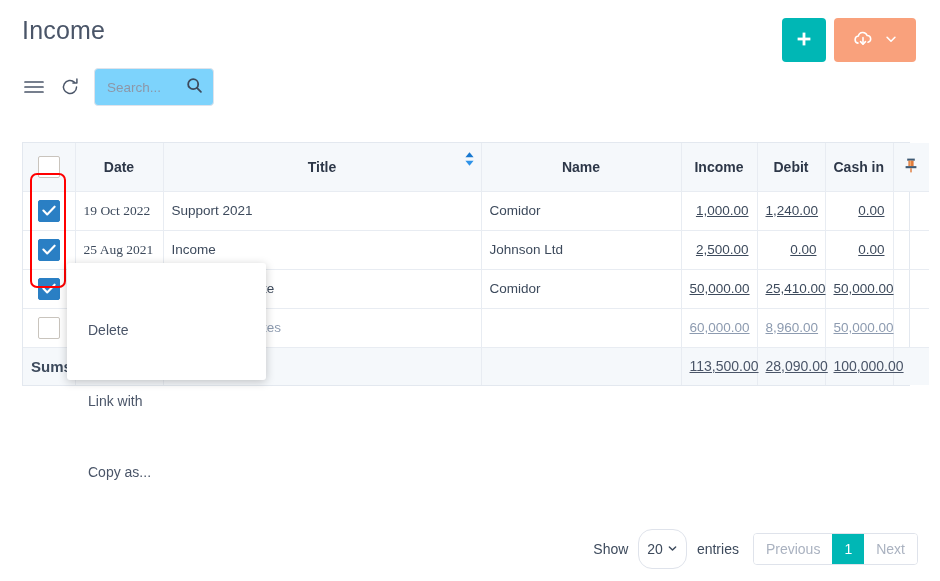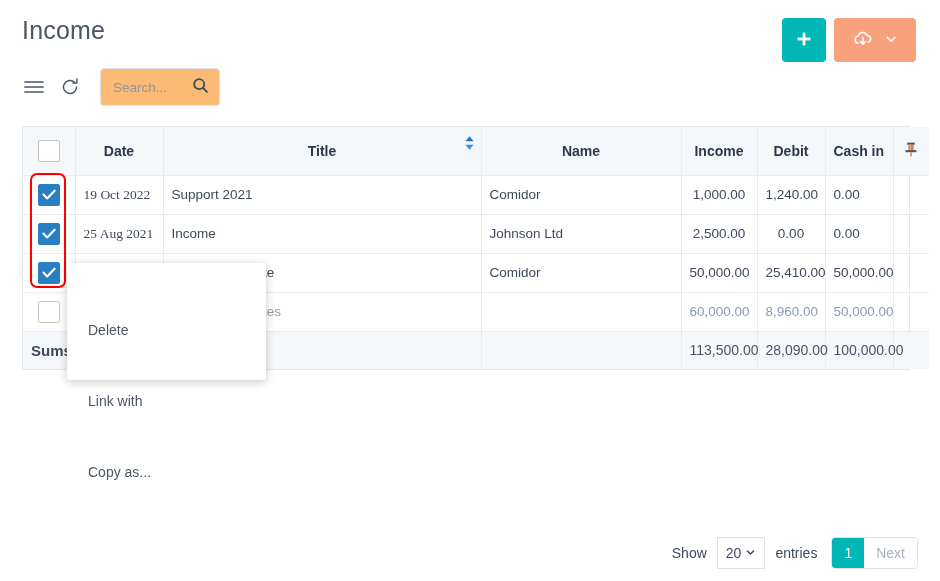--- a/index.html
+++ b/index.html
@@ -60,44 +60,43 @@
     align-items: center;
     gap: 12px;
   }
   .icon-btn {
     width: 24px; height: 24px;
     display: flex; align-items: center; justify-content: center;
     cursor: pointer;
     background: none; border: none; padding: 0;
   }
   .search-box {
-    margin-left: 6px;
     width: 120px; height: 38px;
     border: 1px solid #dfe3eb;
     border-radius: 4px;
     display: flex;
     align-items: center;
     padding: 0 10px;
-    background: #fdba74;
+    background: #7dd3fc;
   }
   .search-box input {
     border: none; outline: none;
     flex: 1;
     font-size: 13.5px;
     font-family: "Liberation Sans", sans-serif;
     color: #4a5568;
     background: transparent;
     min-width: 0;
   }
   .search-box input::placeholder { color: #8d97a8; }
 
   
   .table-wrap {
     position: absolute;
-    left: 22px; top: 126px;
+    left: 22px; top: 142px;
     width: 888px;
     border: 1px solid #e3e8ef;
     background: #fff;
   }
   table.grid {
     width: 100%;
     border-collapse: collapse;
     table-layout: fixed;
     font-size: 13.5px;
   }
@@ -128,21 +127,21 @@
   .col-title  { width: 318px; text-align: center; }
   .col-name   { width: 200px; }
   .col-income { width: 76px; text-align: center; }
   .col-debit  { width: 68px; text-align: center; }
   .col-cash   { width: 68px; text-align: left; }
   .col-pin    { width: 36px; text-align: center; }
 
   td.col-date   { text-align: left; padding-left: 6px; font-family: Liberation Serif, serif; }
   td.col-title  { text-align: left; padding-left: 8px; }
   td.col-name   { text-align: left; padding-left: 8px; }
-  td.num        { padding-right: 6px; }
+  td.num        { text-align: right; padding-right: 6px; text-decoration: underline; }
 
   .sort-icon {
     position: absolute;
     right: 6px; top: 8px;
     line-height: 0;
   }
 
   
   .cb {
     width: 22px; height: 22px;
@@ -211,23 +210,23 @@
     right: 22px; bottom: 12px;
     display: flex;
     align-items: center;
     gap: 10px;
     font-size: 14px;
     color: #4a5568;
     justify-content: space-between;
   }
   .show-label, .entries-label { color: #3d4a5c; }
   .select-wrap {
-    height: 32px;
+    height: 40px;
     border: 1px solid #dfe3eb;
-    border-radius: 0;
+    border-radius: 14px;
     display: flex; align-items: center;
     padding: 0 8px;
     gap: 4px;
     background: #fff;
     cursor: pointer;
     font-size: 14px;
     color: #3d4a5c;
   }
   .pager {
     display: flex;
@@ -447,18 +446,19 @@
     <div class="select-wrap">
       <span>20</span>
       <span>
         <svg width="11" height="11" viewBox="0 0 14 14" fill="none" stroke="#3d4a5c" stroke-width="1.8" stroke-linecap="round" stroke-linejoin="round">
             <path d="M3 5l4 4 4-4"></path>
           </svg>
       </span>
     </div>
     <span class="entries-label">entries</span>
     <div class="pager">
+      <div class="pg">Previous</div>
       <div class="pg active">1</div>
       <div class="pg">Next</div>
     </div>
   </div>
 
 </div>
 
 </body></html>

